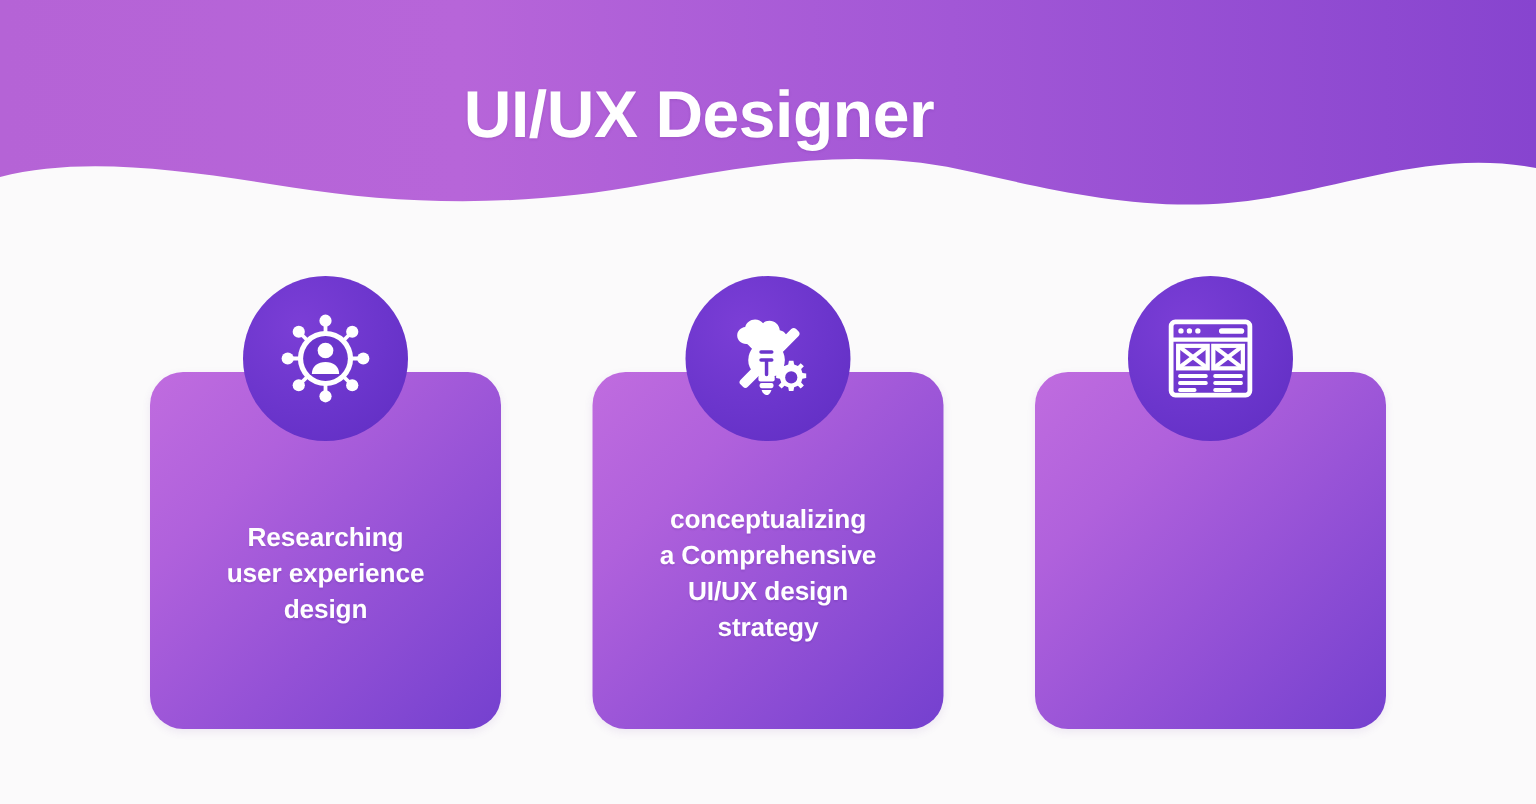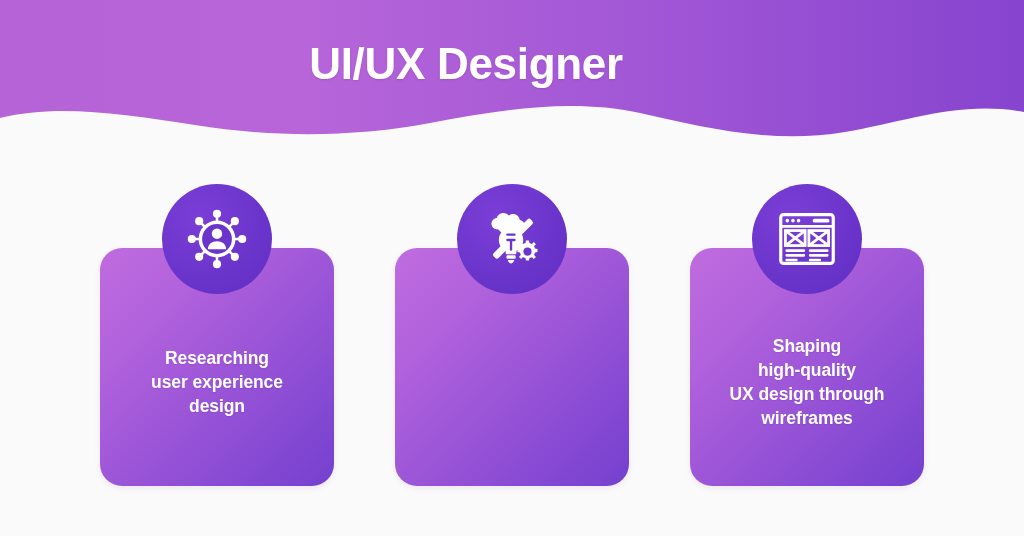--- a/index.html
+++ b/index.html
@@ -18,21 +18,21 @@
     width:1024px; height:160px;
   }
   #header-wave-svg{
     position:absolute;
     top:0; left:0;
     width:1024px; height:160px;
     display:block;
   }
   #header-title{
     position:absolute;
-    top:0; left:0;
+    top:13px; left:0;
     width:932px; height:128px;
     display:flex;
     align-items:center;
     justify-content:center;
     z-index:2;
     white-space:nowrap;
     text-align:center;
   }
   .title-strong{
     font-size:44px;
@@ -187,20 +187,24 @@
         <g stroke="#6b35cc" stroke-width="2.4" fill="none" stroke-linecap="round">
           <path d="M27.2 27.5 h7.4 M27.2 33 h7.4 M31 33 v10"></path>
         </g>
 
         <g fill="#ffffff">
           <path d="M50 36.2 l2.6 .9 1.9-1.9 2.2 2.2 -1.9 1.9 .9 2.6 2.6 .5 v3.1 l-2.6 .5 -.9 2.6 1.9 1.9 -2.2 2.2 -1.9-1.9 -2.6 .9 -.5 2.6 h-3.1 l-.5-2.6 -2.6-.9 -1.9 1.9 -2.2-2.2 1.9-1.9 -.9-2.6 -2.6-.5 v-3.1 l2.6-.5 .9-2.6 -1.9-1.9 2.2-2.2 1.9 1.9 2.6-.9 .5-2.6 h3.1 z"></path>
         </g>
         <circle cx="48" cy="45" r="4.2" fill="#6b35cc"></circle>
       </svg>
     </div>
+    <div class="card-text" style="white-space: pre-line;">conceptualizing
+a Comprehensive
+UI/UX design
+strategy</div>
   </div>
 
   <div class="card">
     <div class="icon-badge">
       <svg width="60" height="60" viewBox="0 0 64 64">
         <rect x="4" y="6" width="56" height="52" rx="3" fill="none" stroke="#ffffff" stroke-width="3.4"></rect>
 
         <line x1="4" y1="18.5" x2="60" y2="18.5" stroke="#ffffff" stroke-width="3"></line>
         <circle cx="11" cy="12.4" r="1.9" fill="#ffffff"></circle>
         <circle cx="17" cy="12.4" r="1.9" fill="#ffffff"></circle>
@@ -218,19 +222,15 @@
         <g fill="#ffffff">
           <rect x="9" y="43" width="21" height="2.8" rx="1.2"></rect>
           <rect x="9" y="48" width="21" height="2.8" rx="1.2"></rect>
           <rect x="9" y="53" width="13" height="2.8" rx="1.2"></rect>
           <rect x="34" y="43" width="21" height="2.8" rx="1.2"></rect>
           <rect x="34" y="48" width="21" height="2.8" rx="1.2"></rect>
           <rect x="34" y="53" width="13" height="2.8" rx="1.2"></rect>
         </g>
       </svg>
     </div>
-    <div class="card-text" style="white-space: pre-line;">Shaping
-high-quality
-UX design through
-wireframes</div>
   </div>
 
 </div>
 
 </body></html>

